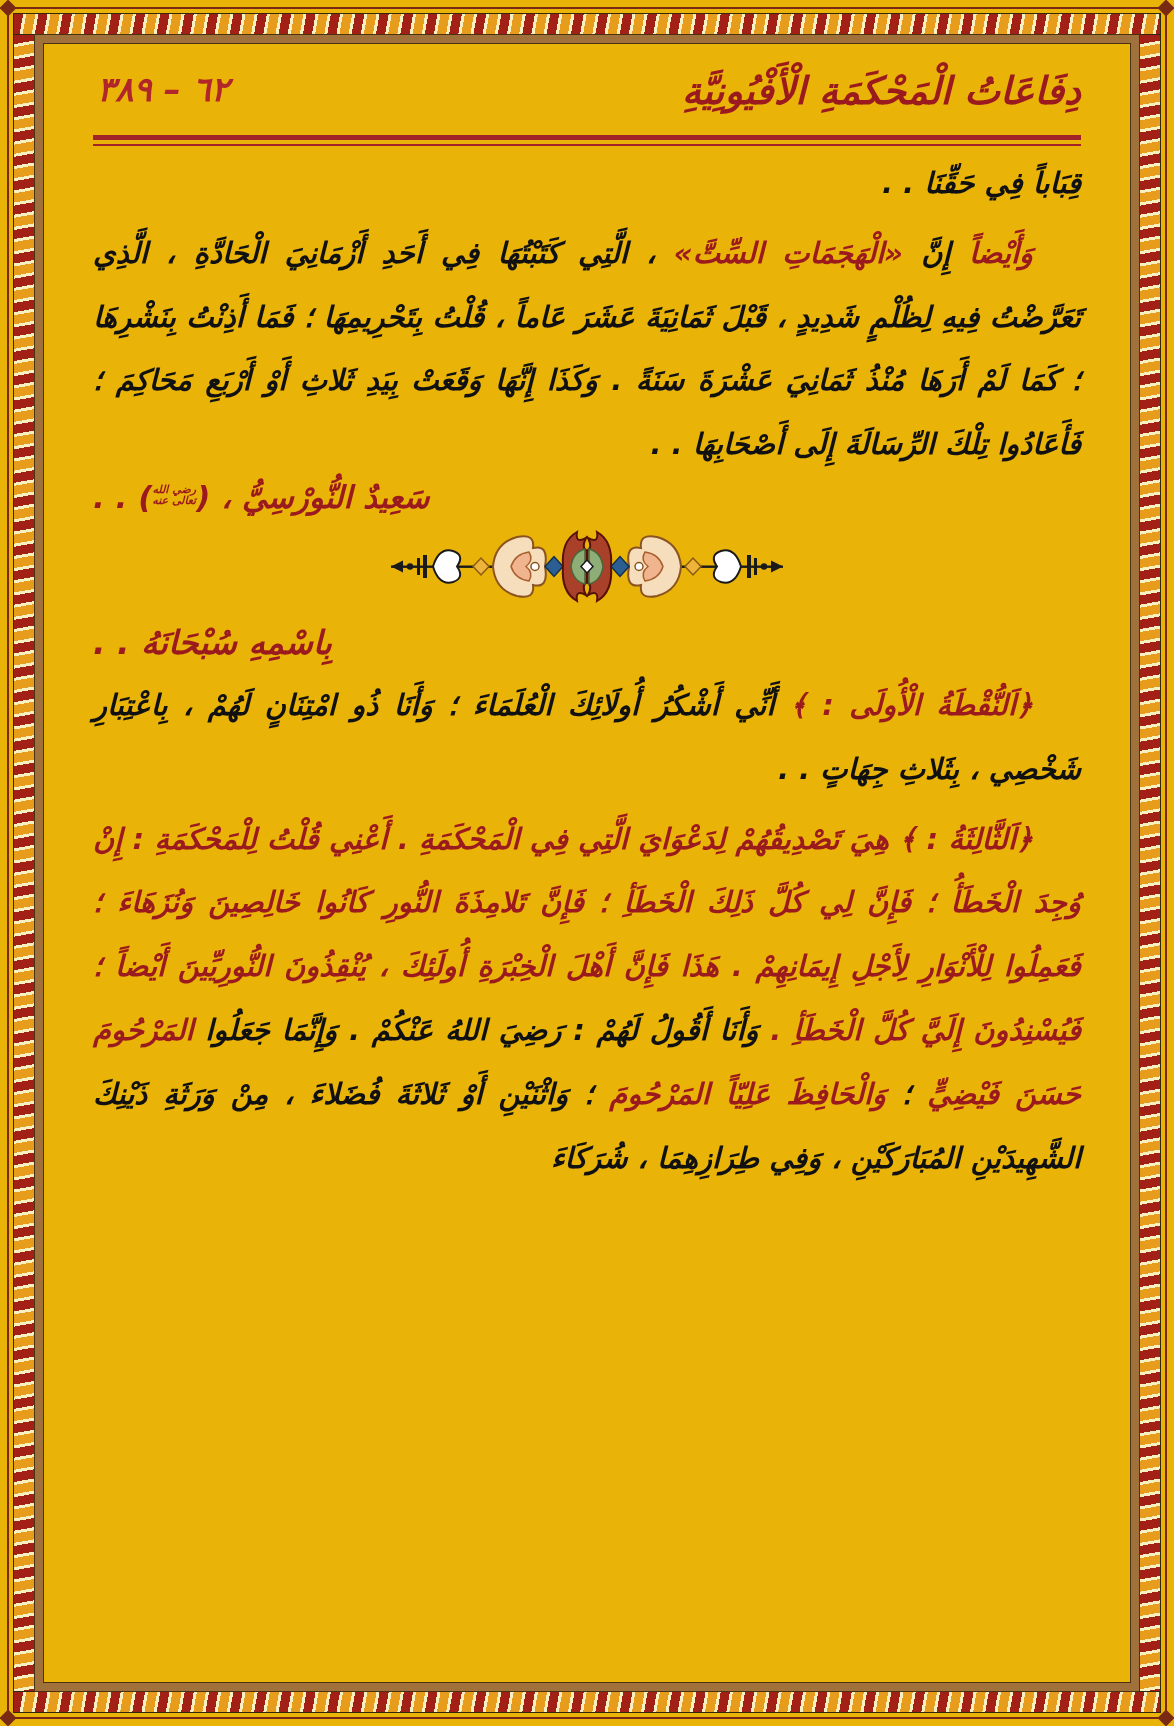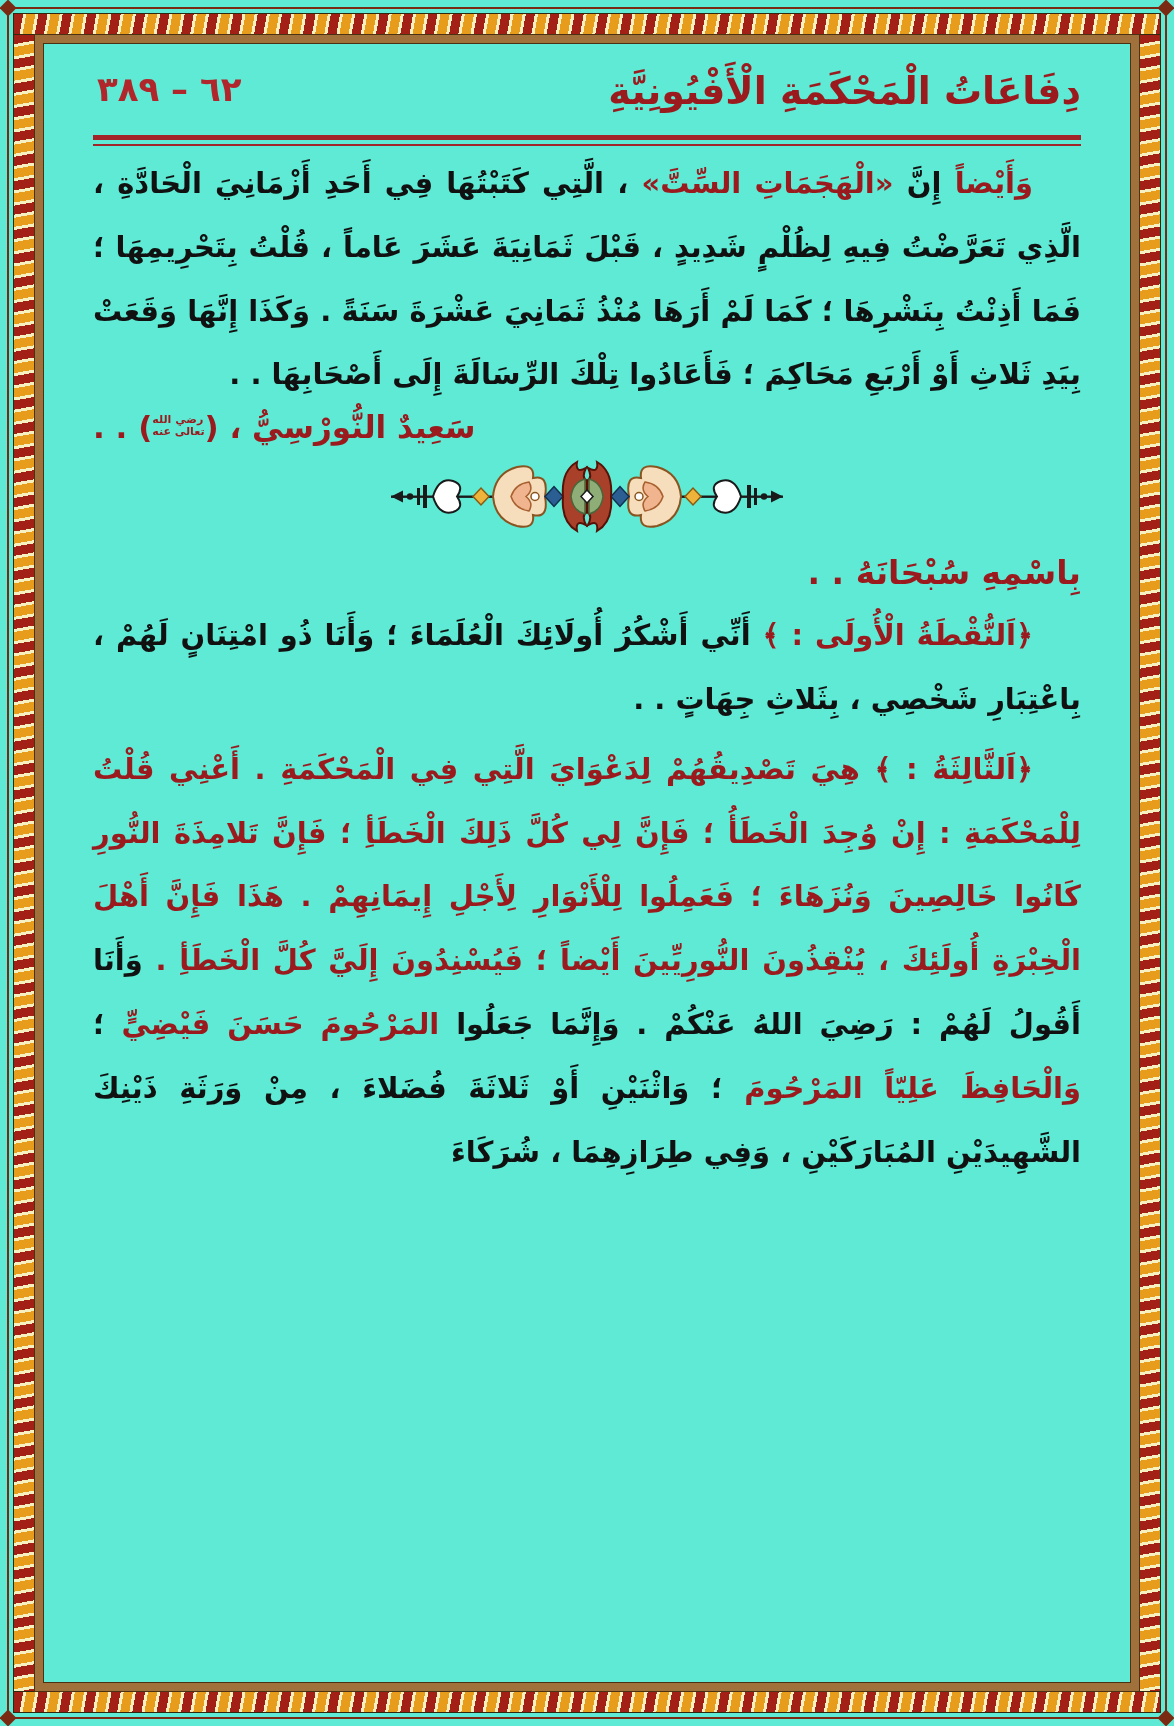--- a/index.html
+++ b/index.html
@@ -1,18 +1,18 @@
 <!DOCTYPE html>
 <html lang="ar" dir="rtl" style="--text-red: #9a1a1e; --numbers-red: #b1262b; --rule-red: #a32428; --band-cream: #f7f0c0; --band-red: #a32017; --band-gold: #e79c1c; --band-brown: #a0713a; --frame-line: #7a2a12;"><head>
 <meta charset="utf-8">
 <style>
   html,body{margin:0;padding:0;background:#ffffff;}
   body{width:1174px;height:1726px;position:relative;overflow:hidden;
        font-family:"DejaVu Sans",sans-serif;}
-  .page{position:absolute;inset:0;background:#5eead4;}
+  .page{position:absolute;inset:0;background:#eab308;font-style:italic;}
 
   
   .outer-line{position:absolute;inset:7px;border:2px solid var(--frame-line);}
   .corner{position:absolute;width:12px;height:12px;background:var(--frame-line);transform:rotate(45deg);}
   .corner.tl{left:2px;top:2px}.corner.tr{right:2px;top:2px}
   .corner.bl{left:2px;bottom:2px}.corner.br{right:2px;bottom:2px}
 
   .band{position:absolute;border:1px solid #32280f;}
   .band-top,.band-bottom{left:13px;right:13px;height:20px;
      background:repeating-linear-gradient(100deg,
@@ -43,27 +43,27 @@
   .body-text{font-size:29px;font-weight:bold;line-height:2.2;text-align:justify;
      text-justify:inter-word;}
   .seg-red{color:var(--text-red);}
   .seg-black{color:#111;}
   p.para{margin:6px 0 0 0;}
   p.indent{text-indent:48px;}
 
   .signature{margin:2px 0 0 0;font-size:31px;font-weight:bold;color:var(--text-red);
      text-align:left;direction:rtl;}
   .seal{display:inline-flex;flex-direction:column;vertical-align:middle;
-     line-height:1.05;font-size:11px;color:var(--text-red);
+     line-height:1.05;font-size:11px;text-align:center;color:var(--text-red);
      transform:translateY(-4px);}
   .seal-wrap{color:var(--text-red);font-size:31px;}
 
   .ornament-row{text-align:center;margin:10px 0 4px 0;}
 
-  .basmala{text-align:right;font-size:33px;font-weight:bold;color:var(--text-red);
+  .basmala{text-align:left;font-size:33px;font-weight:bold;color:var(--text-red);
      margin:10px 0 0 0;}
 
   .greeting{font-size:30px;font-weight:bold;color:var(--text-red);text-align:center;
      line-height:2.35;margin:12px 0 0 0;}
 
 </style>
 </head>
 <body>
 
 <div class="page">
@@ -81,20 +81,21 @@
 
   <div class="content">
 
     <div class="header">
       <span class="page-numbers">٦٢ – ٣٨٩</span>
       <div class="page-title">دِفَاعَاتُ الْمَحْكَمَةِ الْأَفْيُونِيَّةِ</div>
     </div>
 
     <div class="double-rule"></div>
 
+    <p class="para body-text"><span class="seg-black">قِبَاباً فِي حَقِّنَا . .</span></p>
 
     <p class="para indent body-text"><span class="seg-red">وَأَيْضاً</span><span class="seg-black"> إِنَّ </span><span class="seg-red">«الْهَجَمَاتِ السِّتَّ»</span><span class="seg-black"> ، الَّتِي كَتَبْتُهَا فِي أَحَدِ أَزْمَانِيَ الْحَادَّةِ ، الَّذِي تَعَرَّضْتُ فِيهِ لِظُلْمٍ شَدِيدٍ ، قَبْلَ ثَمَانِيَةَ عَشَرَ عَاماً ، قُلْتُ بِتَحْرِيمِهَا ؛ فَمَا أَذِنْتُ بِنَشْرِهَا ؛ كَمَا لَمْ أَرَهَا مُنْذُ ثَمَانِيَ عَشْرَةَ سَنَةً . وَكَذَا إِنَّهَا وَقَعَتْ بِيَدِ ثَلاثِ أَوْ أَرْبَعِ مَحَاكِمَ ؛ فَأَعَادُوا تِلْكَ الرِّسَالَةَ إِلَى أَصْحَابِهَا . .</span></p>
 
     <div class="signature">
       <span>سَعِيدٌ النُّورْسِيُّ ،</span>
       <span class="seal-wrap"><span>(</span><span class="seal">
             <span>رضي الله</span>
             <span>تعالى عنه</span>
           </span><span>)</span></span>
       <span>. .</span>

